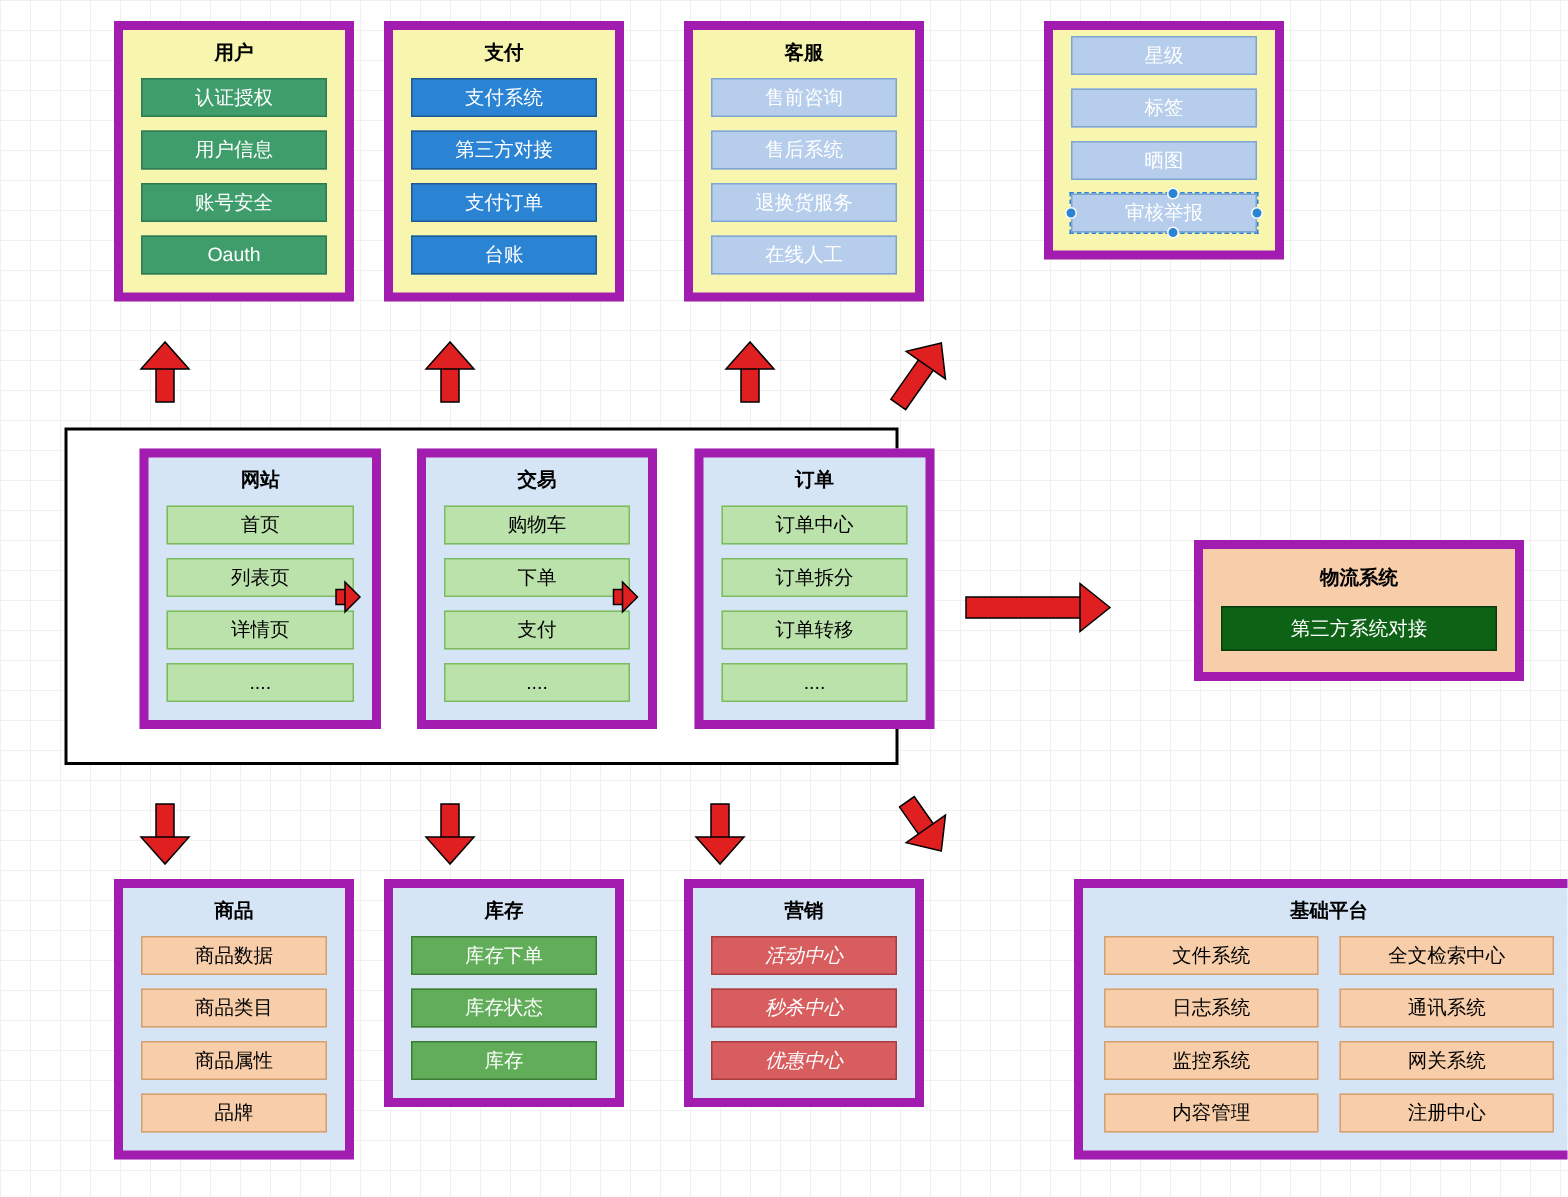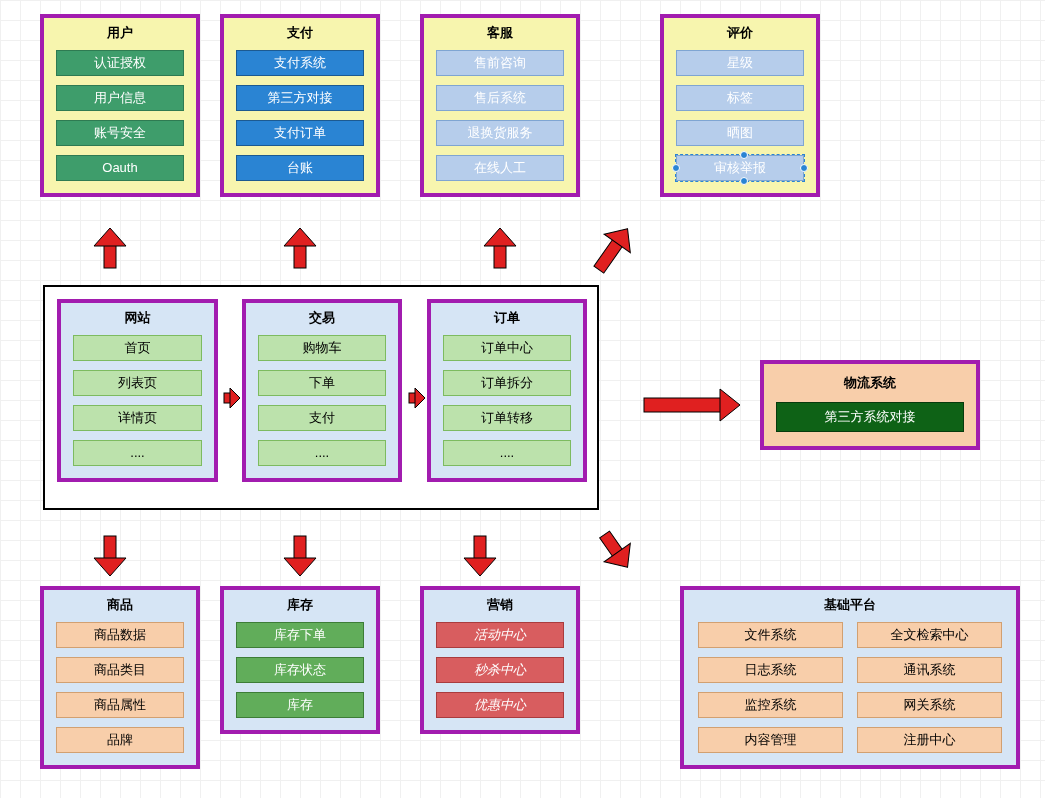--- a/index.html
+++ b/index.html
@@ -15,22 +15,23 @@
       linear-gradient(to bottom, #f0f0f0 1px, transparent 1px) 0 0 / 20px 20px,
       #ffffff;
     overflow: hidden;
     position: relative;
   }
   .canvas { position: relative; width: 1045px; height: 798px; }
   .abs { position: absolute; }
 
   
   .module {
-    border: 4px solid #a21caf;
+    border: 6px solid #a21caf;
     background: #fff;
+    margin-left: 36px;
   }
   .module > .title {
     text-align: center;
     font-weight: bold;
     padding: 6px 0 4px;
     color: #000;
   }
   .module > .items {
     display: flex;
     flex-direction: column;
@@ -117,21 +118,20 @@
     <div class="title">客服</div>
     <div class="items">
       <div class="item item-lightblue">售前咨询</div>
       <div class="item item-lightblue">售后系统</div>
       <div class="item item-lightblue">退换货服务</div>
       <div class="item item-lightblue">在线人工</div>
     </div>
   </div>
 
   <div class="abs module mod-yellow" style="left:660px; top:14px; width:160px">
-    <div class="title">评价</div>
     <div class="items">
       <div class="item item-lightblue">星级</div>
       <div class="item item-lightblue">标签</div>
       <div class="item item-lightblue">晒图</div>
       <div style="position:relative">
         <div class="item item-lightblue sel-box">审核举报</div>
         <div class="sel" style="left:-4px; top:9px"></div>
         <div class="sel" style="left:64px; top:-4px"></div>
         <div class="sel" style="right:-4px; top:9px"></div>
         <div class="sel" style="left:64px; bottom:-4px"></div>

